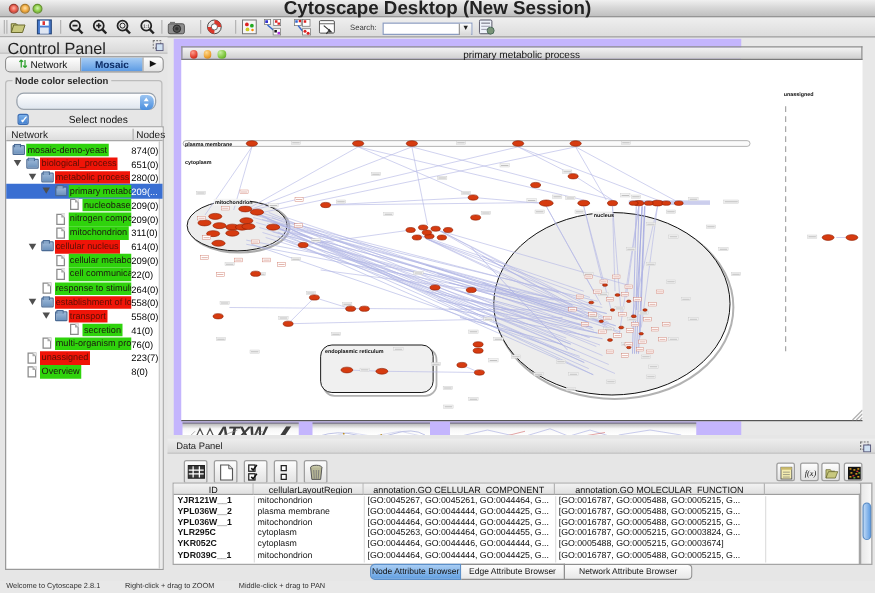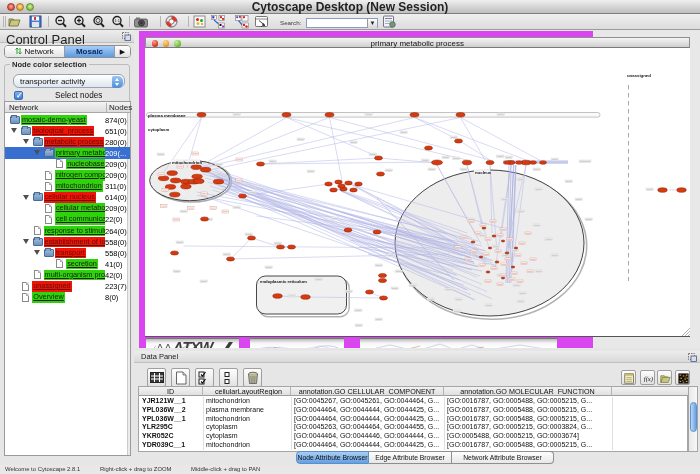--- a/index.html
+++ b/index.html
@@ -5,21 +5,21 @@
 * { margin:0; padding:0; box-sizing:border-box; }
 html,body { width:700px; height:474px; overflow:hidden; background:#e8e8e8;
   font-family:"Liberation Sans", sans-serif; }
 #app { position:relative; width:700px; height:474px; }
 .abs { position:absolute; }
 
 
 #titlebar { left:0; top:0; width:700px; height:14px;
   background:linear-gradient(#f0f0f0,#d8d8d8 45%,#bfbfbf);
   border-bottom:1px solid #7e7e7e; }
-#titlebar .title { width:100%; text-align:center; font-size:12px; color:#222;
+#titlebar .title { width:100%; text-align:center; font-size:15px; color:#222;
   line-height:14px; font-weight:bold; }
 .light { position:absolute; top:3px; width:8px; height:8px; border-radius:50%; }
 .light.r { left:7px;  background:radial-gradient(circle at 3px 2.5px,#ffb3a6,#e8594a 55%,#b03a2e); border:0.5px solid #9d3d33;}
 .light.o { left:16px; background:radial-gradient(circle at 3px 2.5px,#ffe2a8,#f0a83c 55%,#c07b22); border:0.5px solid #a97b2d;}
 .light.g { left:26px; background:radial-gradient(circle at 3px 2.5px,#d2f5b0,#8ccc46 55%,#5d9e2c); border:0.5px solid #65912f;}
 
 
 #toolbar { left:0; top:14px; width:700px; height:16px;
   background:linear-gradient(#efefef,#dcdcdc); border-bottom:1px solid #9b9b9b; }
 #toolbar svg { position:absolute; top:1px; }
@@ -60,37 +60,37 @@
   background:linear-gradient(#7db2ea,#3f7fd2); border:1px solid #3a6db4; }
 #checkbox:after { content:"✓"; position:absolute; left:1px; top:-1px; color:#fff; font-size:8px; font-weight:bold;}
 #cklabel { position:absolute; left:23px; top:26px; font-size:8.2px; color:#111;margin-left:27px; }
 #treepanel { left:4px; top:71px; width:127px; height:355px; background:#fff;
   border:1px solid #9a9a9a; }
 #treehdr { position:absolute; left:0; top:0; width:125px; height:11px;
   background:linear-gradient(#f4f4f4,#dddddd); border-bottom:1px solid #a8a8a8; font-size:8px; color:#222;}
 #treehdr .h1 { position:absolute; left:4px; top:1px;}
 #treehdr .h2 { position:absolute; left:101px; top:1px; border-left:1px solid #b0b0b0; padding-left:2px; height:10px;}
 .trow { position:absolute; left:0; width:125px; height:11.3px; font-size:7.3px; white-space:nowrap;}
-.trow .lbl { position:absolute; top:0.5px; height:10.5px; line-height:10.5px; padding:0 1px; color:#111; overflow:hidden;text-decoration:underline;}
+.trow .lbl { position:absolute; top:0.5px; height:10.5px; line-height:10.5px; padding:0 1px; color:#111; overflow:hidden;}
 .trow .num { position:absolute; left:100px; top:0.5px; line-height:11px; color:#000; font-size:7.5px;}
 .lbl.gr { background:#2fd30c; color:#1c1c10; }
 .lbl.rd { background:#f01408; color:#5e0f05; }
 .selrow { position:absolute; left:0; width:125px; height:11.3px; background:#3a6fd2; }
 .arrow { position:absolute; top:3px; width:0; height:0; border-left:3.5px solid transparent;
   border-right:3.5px solid transparent; border-top:5px solid #4f4f4f; }
 .folder { position:absolute; top:1.5px; width:10px; height:8px; background:linear-gradient(#9cb8d8,#6e93bd);
   border:1px solid #4a6a94; border-radius:1px; }
 .folder:before { content:""; position:absolute; left:0px; top:-2px; width:4px; height:2px;
   background:#87a6c9; border:1px solid #4a6a94; border-bottom:none; border-radius:1px 1px 0 0;}
 .ficon { position:absolute; top:1px; width:7px; height:9px; background:#fff; border:1px solid #8a8a8a;}
 .ficon:before { content:""; position:absolute; right:-1px; top:-1px; border-style:solid;
   border-width:0 3px 3px 0; border-color:transparent #e6e6e6 #aaa transparent;}
 
 
-#mdi { left:139px; top:31px; width:454px; height:317px; background:#d946ef; }
+#mdi { left:139px; top:31px; width:454px; height:317px; background:#c4b5fd; }
 #iframe-titlebar { position:absolute; left:5.5px; top:5.5px; width:545.5px; height:11.5px;
   background:linear-gradient(#f4f4f4,#cfcfcf); border:1px solid #8f8f8f; border-bottom:1px solid #7a7a7a;}
 #iframe-titlebar .t { width:100%; text-align:center; font-size:8px; color:#111; line-height:11px;}
 .ilight { position:absolute; top:2.5px; width:6.5px; height:6.5px; border-radius:50%; }
 .ilight.r { left:6px;  background:radial-gradient(circle at 2.2px 2px,#ff9d8d,#e03c2a 60%,#a32619); }
 .ilight.o { left:17.4px; background:radial-gradient(circle at 2.2px 2px,#ffd98f,#eda02f 60%,#b3741b); }
 .ilight.g { left:28.6px; background:radial-gradient(circle at 2.2px 2px,#c8f0a0,#7cc43c 60%,#4f8f24); }
 #canvas { position:absolute; left:5.5px; top:17px; width:545.5px; height:288.5px; background:#ffffff; border-bottom:1px solid #555;}
 #bottomstrip { position:absolute; left:0px; top:306.5px; width:566px; height:10.5px; }
 
@@ -244,21 +244,20 @@
       <div class="cptab" id="tab-network"><svg width="7" height="8" viewBox="0 0 7 8" style="vertical-align:-1px">
             <path d="M2 1 L2 7 M2 1 L0.5 2.5 M2 1 L3.5 2.5" stroke="#2a9f2a" stroke-width="1" fill="none"></path>
             <path d="M5 7 L5 1 M5 7 L3.5 5.5 M5 7 L6.5 5.5" stroke="#2a9f2a" stroke-width="1" fill="none"></path>
           </svg> Network</div>
       <div class="cptab" id="tab-mosaic">Mosaic</div>
       <div class="cptab" id="tab-arrow">▶</div>
     </div>
     <div id="groupbox" class="abs">
       <div class="glabel">Node color selection</div>
       <div id="combo">
-          <div class="ctext">transporter activity</div>
         <div class="stepper"></div>
         </div>
       <div id="checkbox"></div>
         <div id="cklabel">Select nodes</div>
     </div>
     <div id="treepanel" class="abs">
       <div id="treehdr">
           <span class="h1">Network</span>
           <span class="h2">Nodes</span>
         </div>
@@ -337,21 +336,21 @@
             <span class="num" style="">558(0)</span>
           </div>
           <div class="trow" style="top:156.29999999999998px">
             <div class="ficon" style="left:51.2px"></div>
             <span class="lbl gr" style="left:61.2px;max-width:38.8px">secretion</span>
             <span class="num" style="">41(0)</span>
           </div>
           <div class="trow" style="top:167.4px">
             <div class="ficon" style="left:28.6px"></div>
             <span class="lbl gr" style="left:38.6px;max-width:61.4px">multi-organism pro</span>
-            <span class="num" style="">42(0)</span>
+            <span class="num" style="">76(0)</span>
           </div>
           <div class="trow" style="top:178.5px">
             <div class="ficon" style="left:17.3px"></div>
             <span class="lbl rd" style="left:27.3px;max-width:72.7px">unassigned</span>
             <span class="num" style="">223(7)</span>
           </div>
           <div class="trow" style="top:189.6px">
             <div class="ficon" style="left:17.3px"></div>
             <span class="lbl gr" style="left:27.3px;max-width:72.7px">Overview</span>
             <span class="num" style="">8(0)</span>

